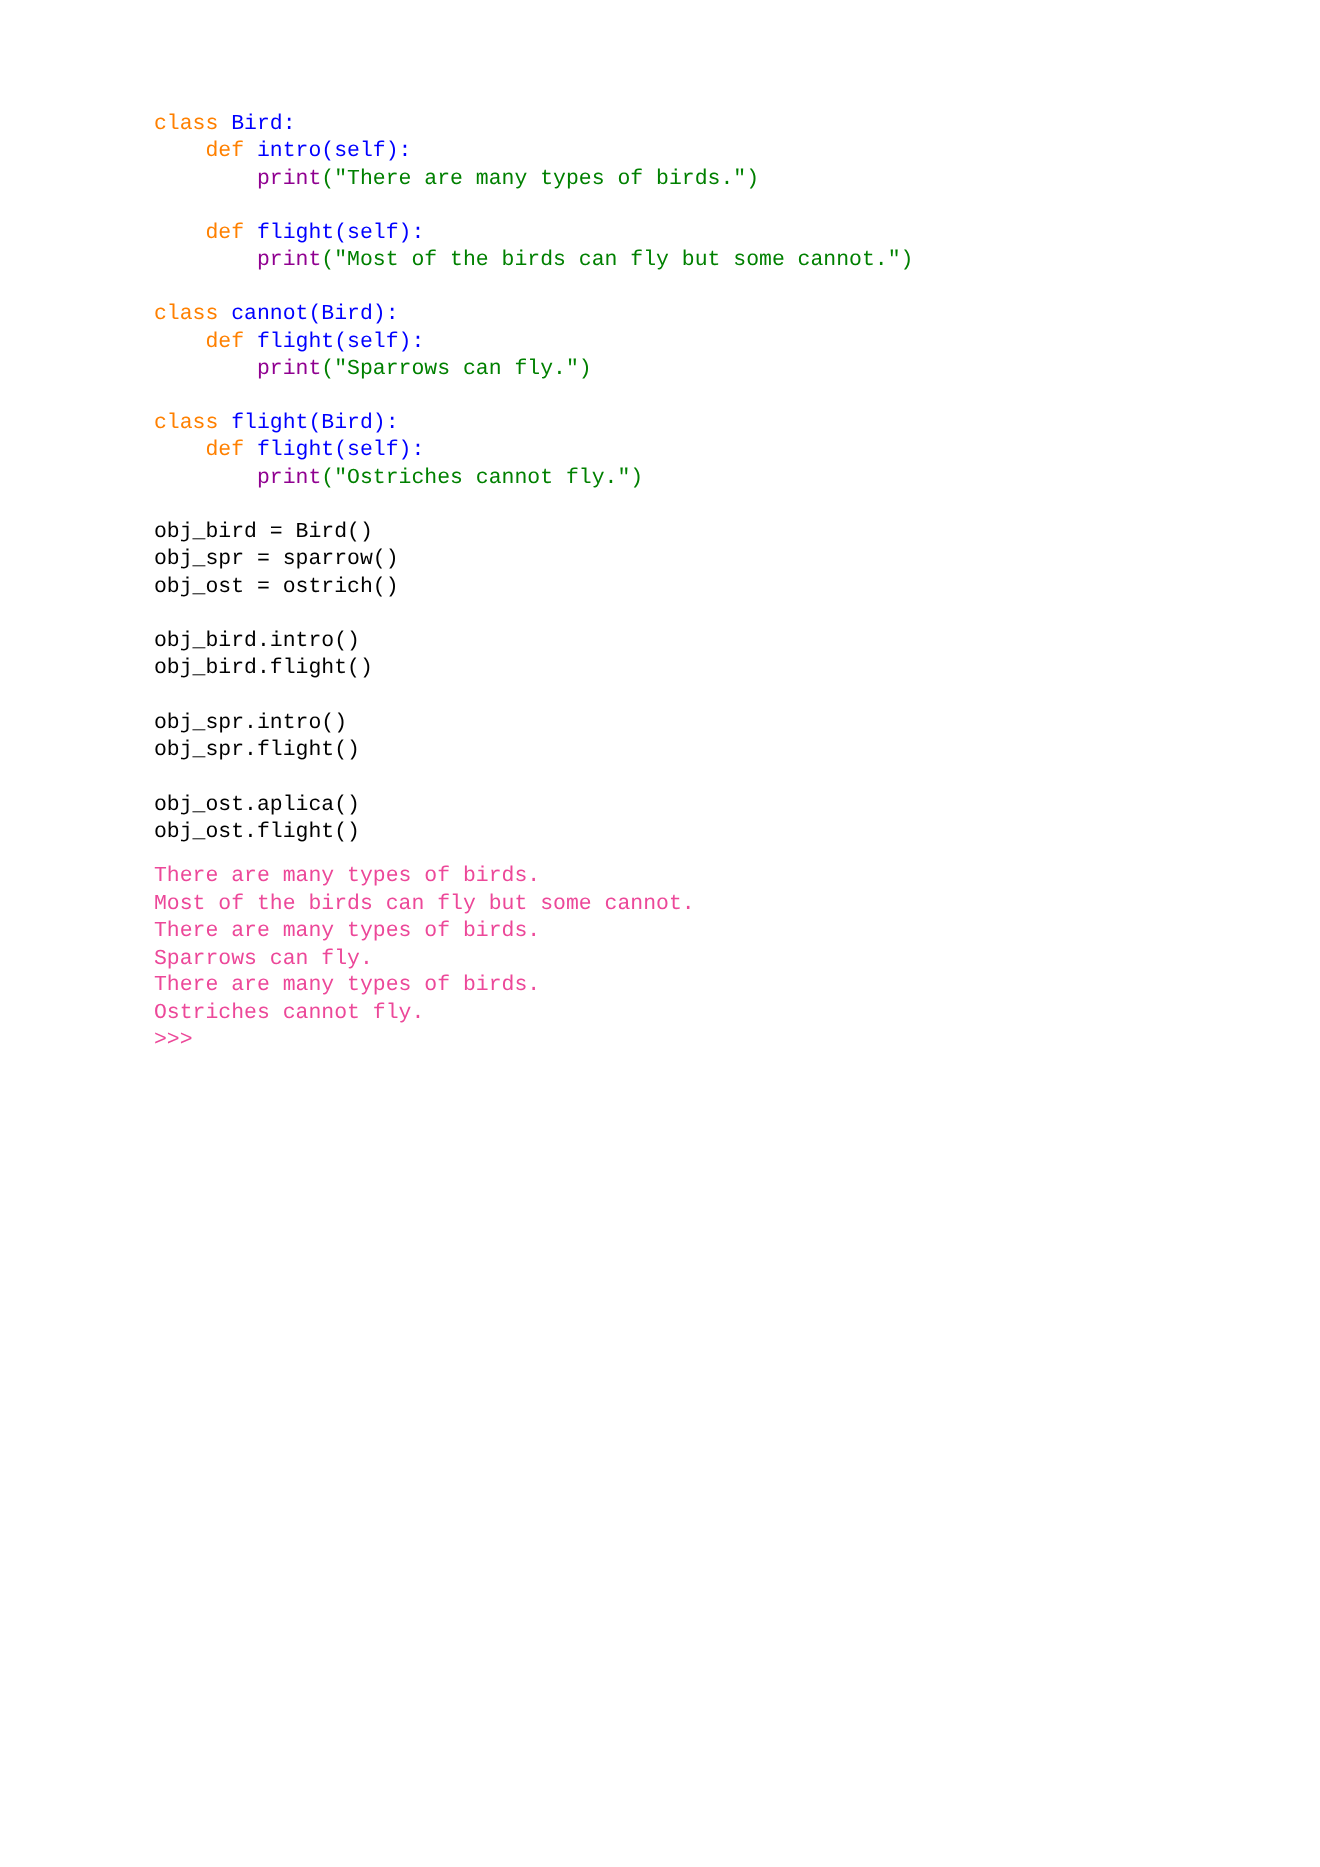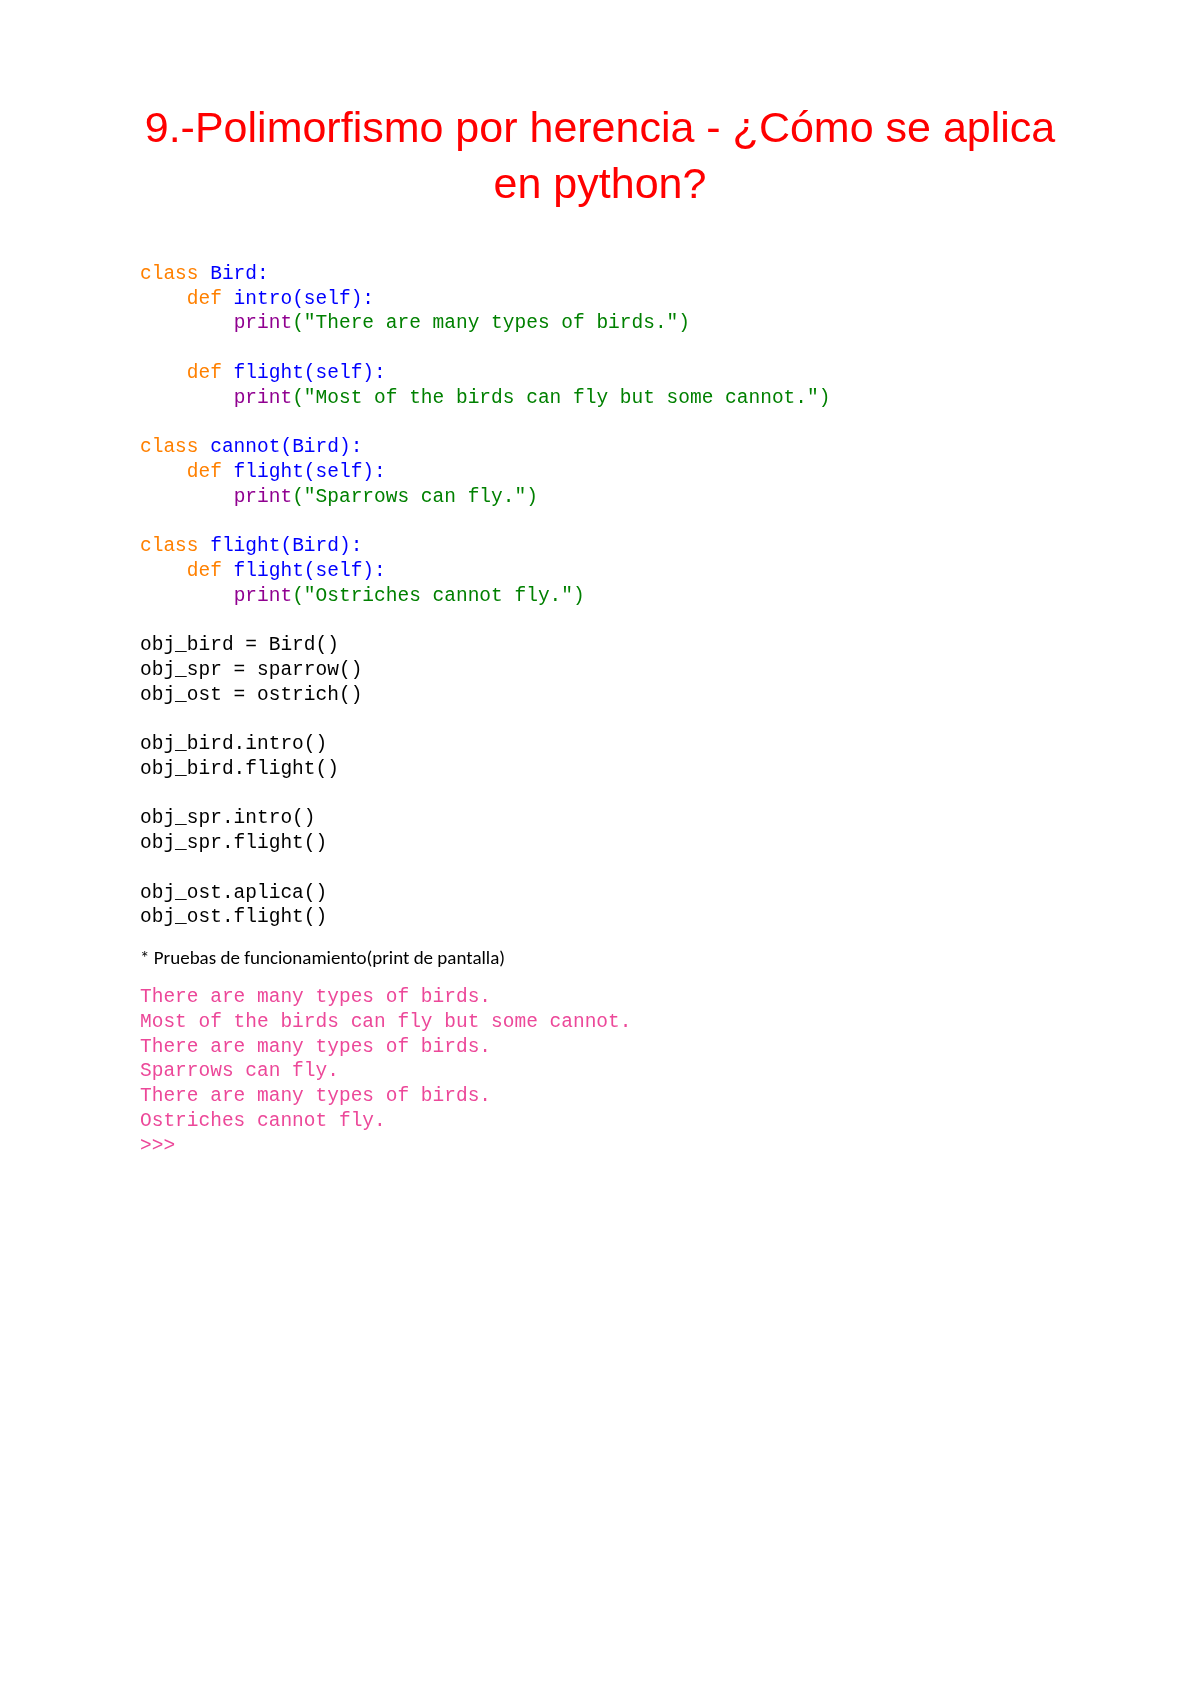--- a/index.html
+++ b/index.html
@@ -44,21 +44,20 @@
     .c-orange { color: #ff8000; }
     .c-blue { color: #0000ff; margin-top: 34px; }
     .c-purple { color: #900090; }
     .c-green { color: #008000; }
     .c-black { color: #000; margin-top: 28px; }
   </style>
 </head>
 <body>
 
 <div class="page">
-  <h1 class="title">9.-Polimorfismo por herencia - ¿Cómo se aplica en python?</h1>
 
 
   <div class="code-block"><span class="c-orange">class</span><span class="c-blue"> Bird:</span>
     <span class="c-orange">def</span><span class="c-blue"> intro(self):</span>
         <span class="c-purple">print</span><span class="c-green">("There are many types of birds.")</span>
 
     <span class="c-orange">def</span><span class="c-blue"> flight(self):</span>
         <span class="c-purple">print</span><span class="c-green">("Most of the birds can fly but some cannot.")</span>
 
 <span class="c-orange">class</span><span class="c-blue"> cannot(Bird):</span>
@@ -75,21 +74,20 @@
 
 <span class="c-black">obj_bird.intro()</span>
 <span class="c-black">obj_bird.flight()</span>
 
 <span class="c-black">obj_spr.intro()</span>
 <span class="c-black">obj_spr.flight()</span>
 
 <span class="c-black">obj_ost.aplica()</span>
 <span class="c-black">obj_ost.flight()</span></div>
 
-  <p class="intro-text">* Pruebas de funcionamiento(print de pantalla)</p>
 
   <div class="output-block"><span>There are many types of birds.</span>
 <span>Most of the birds can fly but some cannot.</span>
 <span>There are many types of birds.</span>
 <span>Sparrows can fly.</span>
 <span>There are many types of birds.</span>
 <span>Ostriches cannot fly.</span>
 <span>&gt;&gt;&gt;</span></div>
 </div>
 

